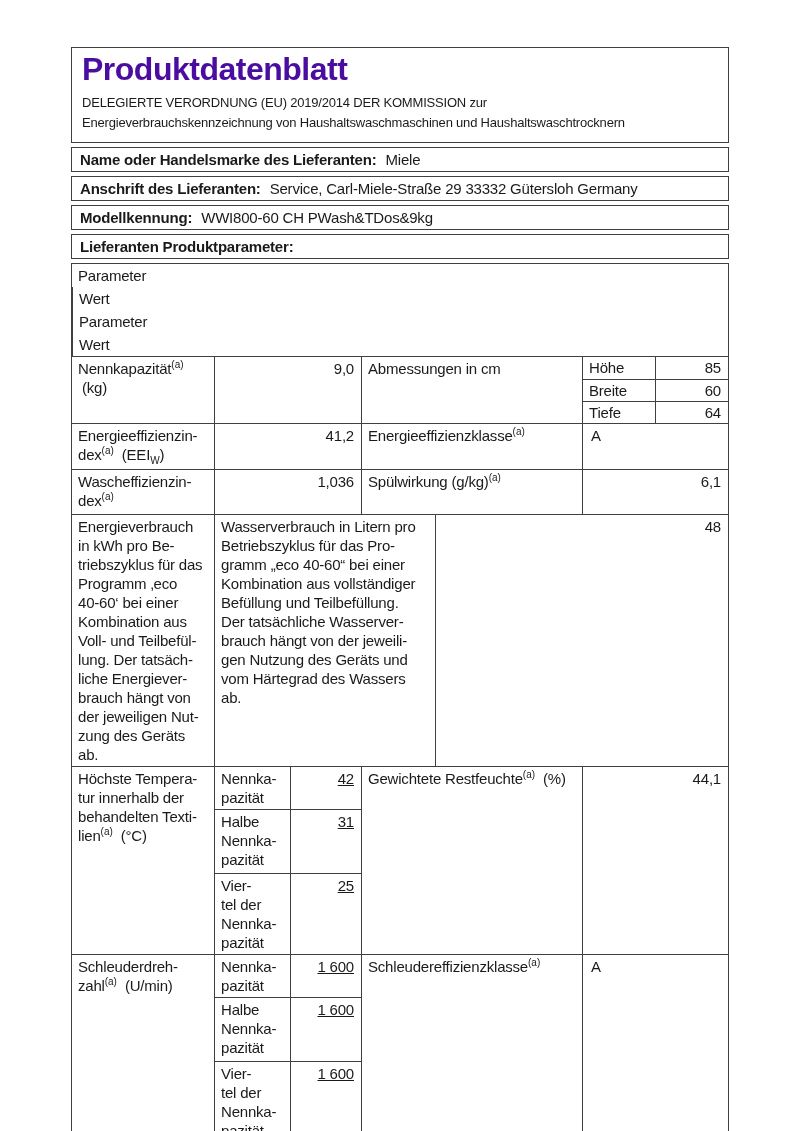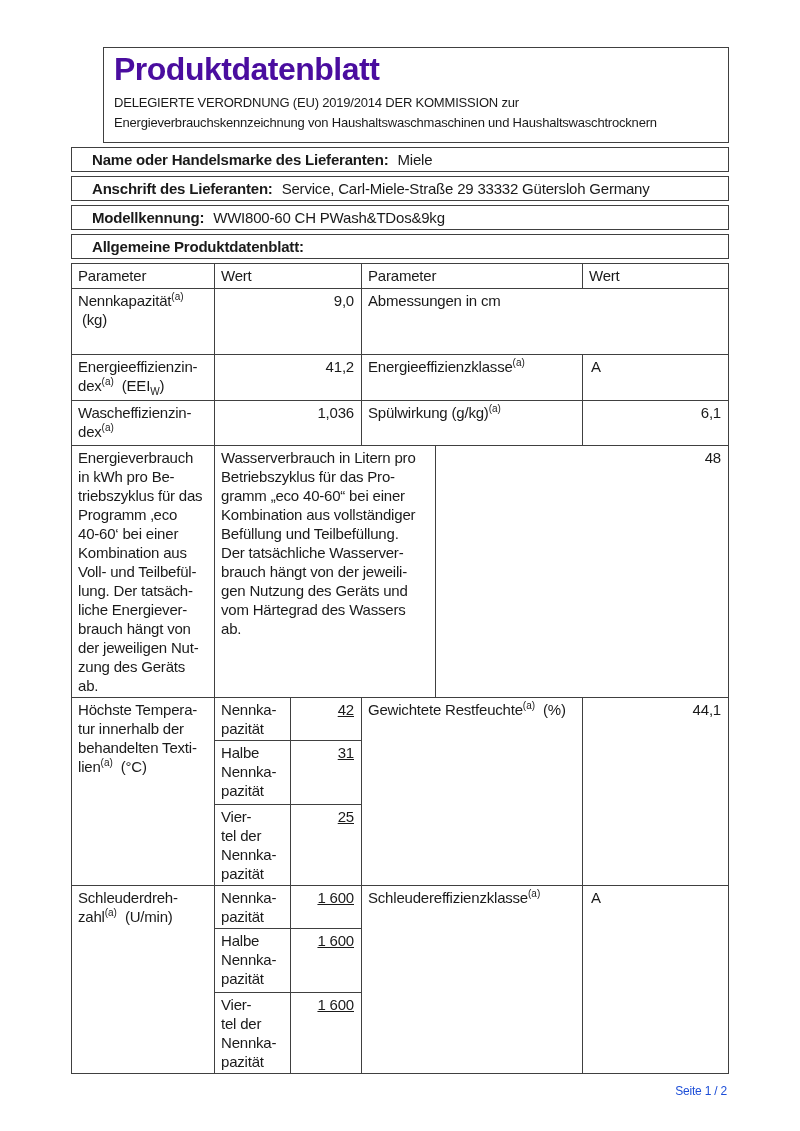--- a/index.html
+++ b/index.html
@@ -5,29 +5,29 @@
   * { box-sizing: border-box; margin: 0; padding: 0; }
   html, body { background: #ffffff; }
   body {
     width: 800px; height: 1131px; overflow: hidden;
     font-family: "Liberation Sans", "DejaVu Sans", sans-serif;
     font-size: 15px; color: var(--text, #1a1a1a);
     letter-spacing: -0.2px;
   }
   .sheet { width: 658px; margin: 47px 0 0 71px; }
   .box { border: 1px solid var(--border, #404040); margin-bottom: 4px; background: #fff; }
-  .hdr { height: 96px; padding: 4px 10px 0 10px; margin-left: 32px; }
+  .hdr { height: 96px; padding: 4px 10px 0 10px; }
   .title { font-size: 32px; font-weight: bold; color: var(--title, #4a0d9f);
            letter-spacing: -0.5px; margin-bottom: 5px; line-height: 1.12; }
   .reg { font-size: 13px; line-height: 20px; }
-  .lrow { min-height: 25px; padding: 3px 20px; }
+  .lrow { min-height: 25px; padding: 3px 8px; }
   .b { font-weight: bold; margin-right: 9px; }
   .table { margin-bottom: 0; }
   .t-row { display: flex; align-items: stretch; border-top: 1px solid var(--border, #404040); }
-  .t-row:first-child { border-top: 0; }
+  .t-row:first-child { border-top: 0; flex-direction: column; }
   .cell { padding: 2px 6px; line-height: 19px; overflow: hidden; }
   .c1 { width: 142px; }
   .c2 { width: 147px; border-left: 1px solid var(--border, #404040); }
   .c3 { width: 221px; border-left: 1px solid var(--border, #404040); }
   .c4 { flex: 1; border-left: 1px solid var(--border, #404040); }
   .num { text-align: right; padding-right: 7px; }
   .aval { padding-left: 8px; }
   .subcol { padding: 0; display: flex; flex-direction: column; }
   .dim-row, .sub-row { display: flex; align-items: stretch; flex: none;
                        border-top: 1px solid var(--border, #404040); }
@@ -59,36 +59,50 @@
 
   <section class="box lrow">
     <span class="b">Anschrift des Lieferanten:</span><span>Service, Carl-Miele-Straße 29 33332 Gütersloh Germany</span>
   </section>
 
   <section class="box lrow">
     <span class="b">Modellkennung:</span><span>WWI800-60 CH PWash&amp;TDos&amp;9kg</span>
   </section>
 
   <section class="box lrow">
-    <span class="b">Allgemeine Produktdatenblatt:</span>
+    <span class="b">Lieferanten Produktparameter:</span>
   </section>
 
   <section class="box table">
 
     <div class="t-row" style="min-height:24px">
       <div class="cell c1">Parameter</div>
       <div class="cell c2">Wert</div>
       <div class="cell c3">Parameter</div>
       <div class="cell c4">Wert</div>
     </div>
 
     <div class="t-row" style="min-height:66px">
       <div class="cell c1">Nennkapazität<sup>(a)</sup><br>&nbsp;(kg)</div>
       <div class="cell c2 num">9,0</div>
       <div class="cell c3">Abmessungen in cm</div>
+      <div class="c4 subcol">
+        <div class="dim-row">
+          <div class="cell dlabel">Höhe</div>
+          <div class="cell dvalue num">85</div>
+        </div>
+        <div class="dim-row">
+          <div class="cell dlabel">Breite</div>
+          <div class="cell dvalue num">60</div>
+        </div>
+        <div class="dim-row">
+          <div class="cell dlabel">Tiefe</div>
+          <div class="cell dvalue num">64</div>
+        </div>
+      </div>
     </div>
 
     <div class="t-row" style="min-height:46px">
       <div class="cell c1">Energieeffizienzin-<br>dex<sup>(a)</sup>&nbsp; (EEI<sub>W</sub>)</div>
       <div class="cell c2 num">41,2</div>
       <div class="cell c3">Energieeffizienzklasse<sup>(a)</sup></div>
       <div class="cell c4 aval">A</div>
     </div>
 
     <div class="t-row" style="min-height:45px">

